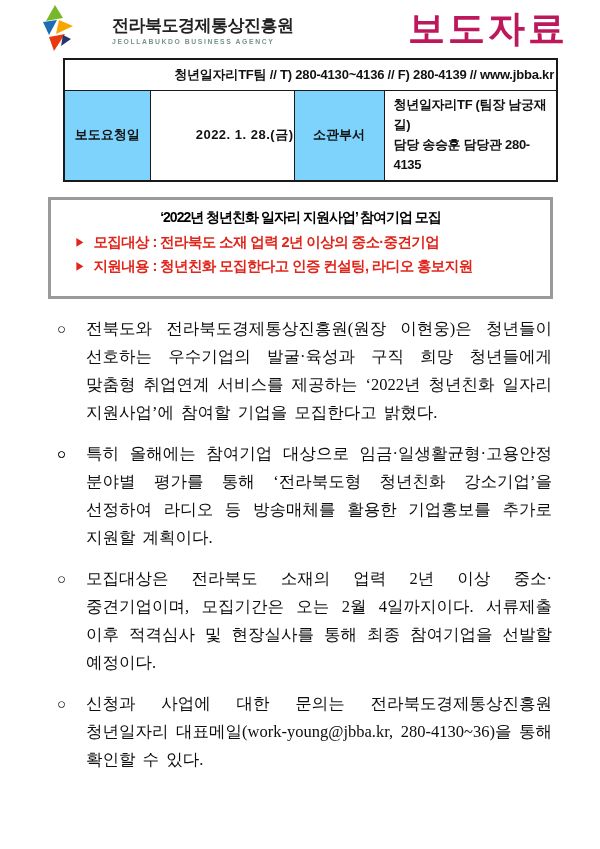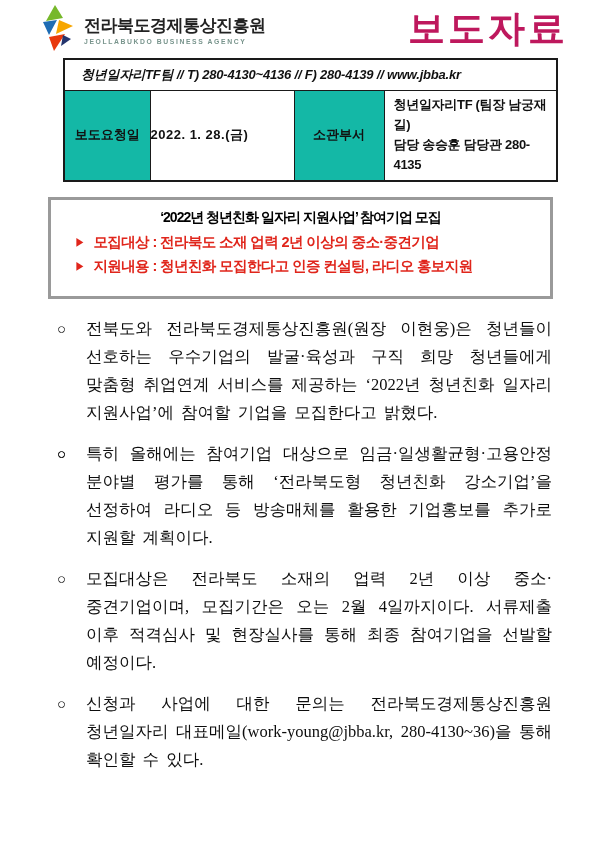--- a/index.html
+++ b/index.html
@@ -13,21 +13,21 @@
   }
   .page { width: 600px; height: 849px; position: relative; }
 
   
   .header {
     display: flex; justify-content: space-between; align-items: flex-start;
     padding: 5px 32px 0 40px; height: 56px;
   }
   .logo { display: flex; align-items: flex-start; gap: 6px; }
   .logo-mark { width: 38px; height: 48px; flex: 0 0 auto; }
-  .logo-text { padding-top: 12px; }
+  .logo-text { padding-top: 12px; margin-left: 28px; }
   .logo-kr {
     font-size: 17px; font-weight: 800; letter-spacing: -0.5px; color: #222;
     line-height: 1.1;
   }
   .logo-en {
     font-size: 6.8px; font-weight: 700; letter-spacing: 1.6px;
     color: #78948c; margin-top: 2px;
   }
   .doc-type {
     font-size: 37px; font-weight: 900; letter-spacing: 3px;
@@ -36,27 +36,27 @@
   }
 
   
   .info-table {
     margin: 2px 0 0 63px; width: 495px;
     border-collapse: collapse;
     border: 2.5px solid #1a1a1a;
     font-size: 13px; font-weight: 700;
   }
   .info-table td { border: 1.5px solid #1a1a1a; }
-  .contact-cell { text-align: left; padding: 6px 16px; letter-spacing: -0.2px; font-style: italic; }
+  .contact-cell { text-align: right; padding: 6px 2px; letter-spacing: -0.2px; }
   .label-cell {
-    background: #14b8a6; text-align: center; vertical-align: middle;
+    background: #7dd3fc; text-align: center; vertical-align: middle;
     padding: 2px 6px; width: 86px; margin-top: 40px;
   }
   .label-cell.narrow { width: 90px; }
-  .date-cell { text-align: left; vertical-align: middle; width: 144px; letter-spacing: 0.5px; border-radius: 7px; }
+  .date-cell { text-align: right; vertical-align: middle; width: 144px; letter-spacing: 0.5px; border-radius: 7px; }
   .dept-cell { padding: 4px 4px 4px 9px; vertical-align: middle; }
   .dept-cell div { line-height: 1.55; font-size: 13px; letter-spacing: -0.3px; }
 
   
   .title-box {
     margin: 15px 0 0 48px; width: 505px;
     border: 3px solid #9a9a9a;
     padding: 9px 10px 10px 10px;
     background: #fff;
   }

